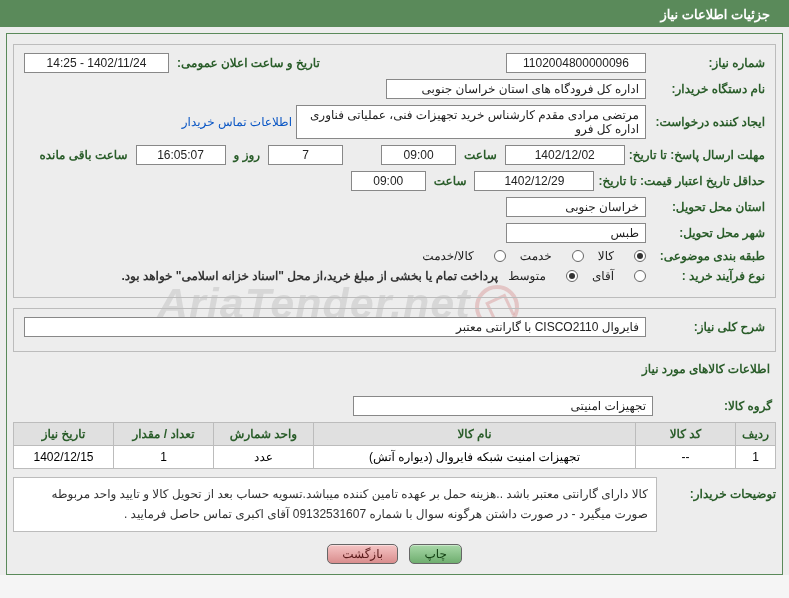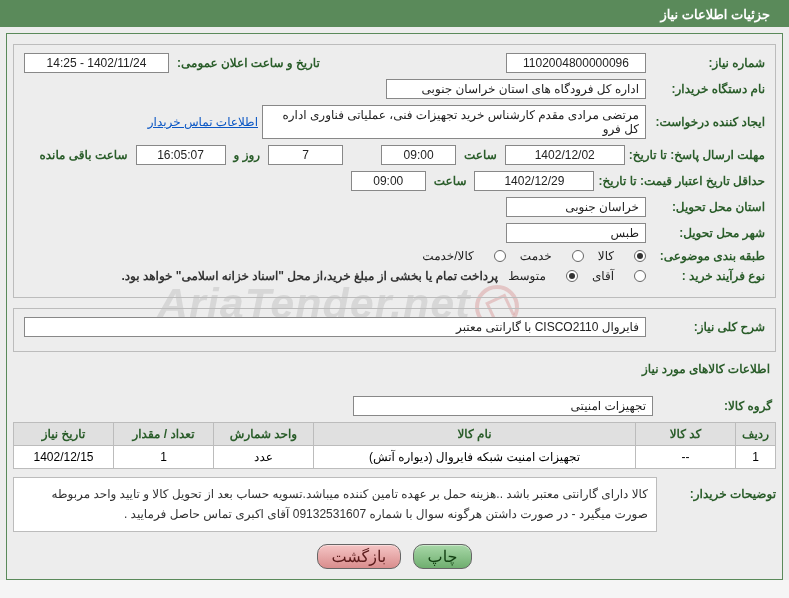--- a/index.html
+++ b/index.html
@@ -61,21 +61,20 @@
 }
 .wide1 { width: 260px; justify-content:flex-start; }
 .wide2 { width: 140px; }
 .wide3 { width: 75px; }
 .wide4 { width: 90px; }
 .wide5 { width: 120px; }
 .wide6 { width: 145px; }
 .wideFull { flex:1; justify-content:flex-start; }
 .link {
   color: #0b57c5;
-  text-decoration: underline;
   cursor: pointer;
 }
 .radio-set {
   display: flex;
   gap: 14px;
   align-items: center;
 }
 .radio-item {
   display: flex;
   align-items: center;
@@ -133,23 +132,23 @@
 }
 .buttons {
   text-align: center;
   padding: 6px 0 4px;
 }
 .btn {
   border: 1px solid #666;
   padding: 2px 14px;
   margin: 0 4px;
   font-family: inherit;
-  font-size: 16px;
+  font-size: 12px;
   cursor: pointer;
-  border-radius: 10px;
+  border-radius: 5px;
   box-shadow: inset 0 1px 0 rgba(255,255,255,0.4);
 }
 .btn-primary { background: linear-gradient(#a8d8a8,#6fae6f); color:#134013; }
 .btn-secondary { background: linear-gradient(#f5c5c5,#d98d8d); color:#5a1a1a; }
 
 .watermark {
   position: absolute;
   left: 150px;
   top: 245px;
   font-size: 43px;
@@ -201,21 +200,21 @@
         <span class="value-box wide6">1402/11/24 - 14:25</span>
       </div>
 
       <div class="form-row">
         <span class="label">نام دستگاه خریدار:</span>
         <span class="value-box wide1">اداره کل فرودگاه های استان خراسان جنوبی</span>
       </div>
 
       <div class="form-row">
         <span class="label">ایجاد کننده درخواست:</span>
-        <span class="value-box" style="width:384px;justify-content:flex-start">مرتضی مرادی مقدم کارشناس خرید تجهیزات فنی، عملیاتی فناوری اداره کل فرو</span>
+        <span class="value-box" style="width:350px;justify-content:flex-start">مرتضی مرادی مقدم کارشناس خرید تجهیزات فنی، عملیاتی فناوری اداره کل فرو</span>
         <a class="link">اطلاعات تماس خریدار</a>
       </div>
 
       <div class="form-row">
         <span class="label" style="min-width:115px">مهلت ارسال پاسخ: تا تاریخ:</span>
         <span class="value-box wide5">1402/12/02</span>
         <span class="label-inline">ساعت</span>
         <span class="value-box wide3">09:00</span>
         <span style="width:30px"></span>
         <span class="value-box wide3">7</span>

